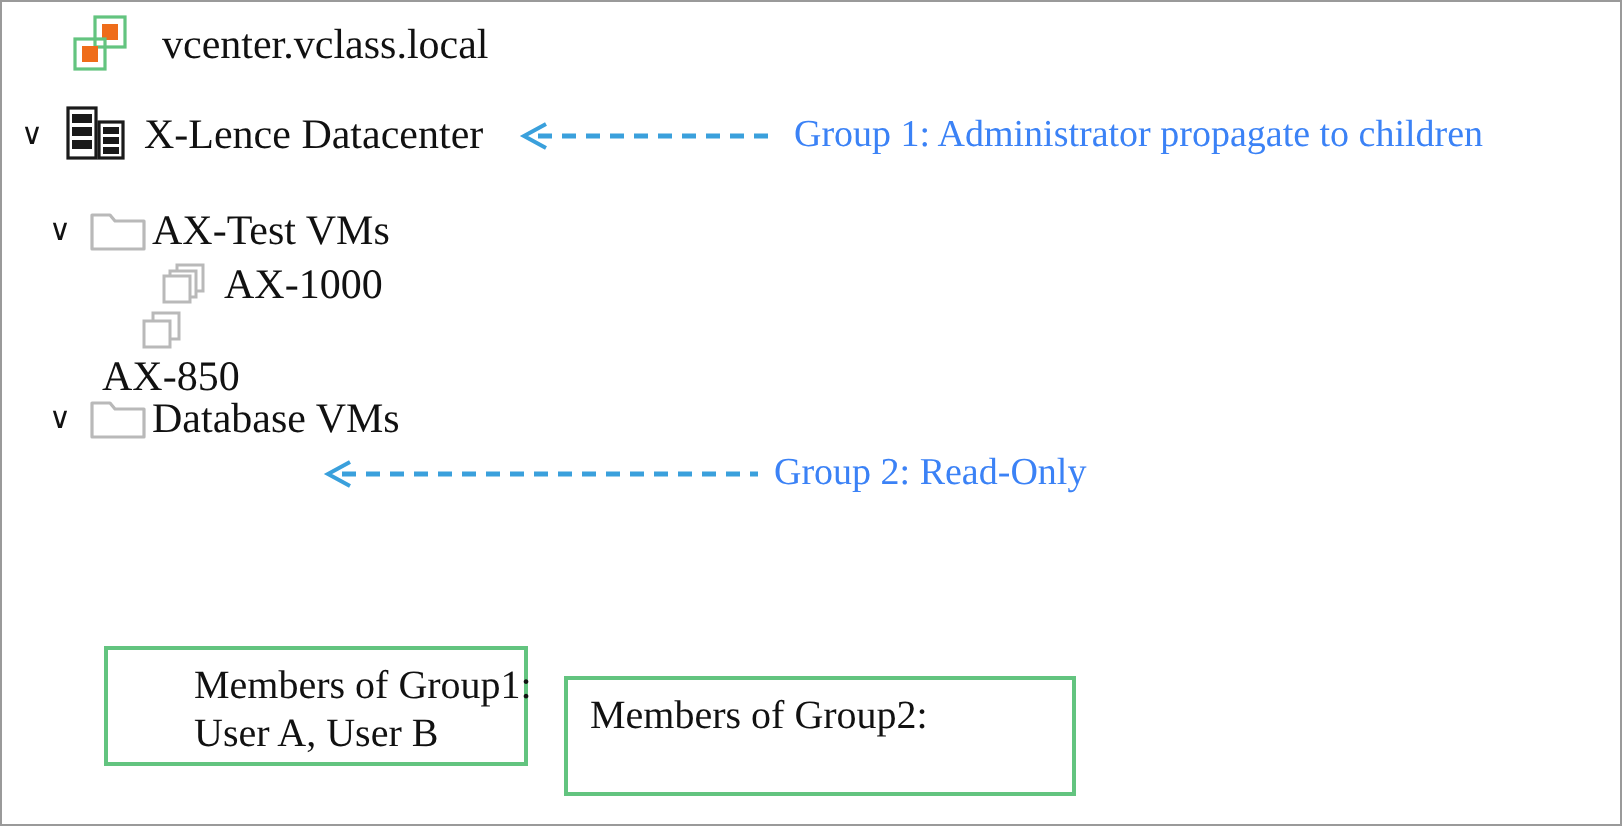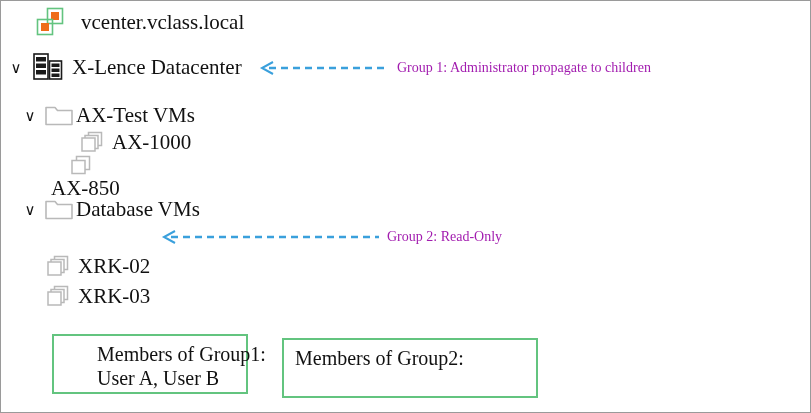--- a/index.html
+++ b/index.html
@@ -65,22 +65,22 @@
   
   .annot {
     position: absolute;
     display: flex;
     align-items: center;
     white-space: nowrap;
     height: 28px;
   }
   .arrow-svg { display: block; }
   .annot-text {
-    font-size: 14px;
-    color: #a21caf;
+    font-size: 19px;
+    color: #3b82f6;
     margin-left: 8px;
   }
 
   
   .memberbox {
     position: absolute;
     border: 2px solid #63c47f;
     background: #ffffff;
     box-sizing: border-box;
     padding: 6px 9px 7px 9px;
@@ -177,43 +177,23 @@
 
 
   <div class="annot" style="left:160px; top:222px;font-family:Liberation Serif, serif;">
     <svg class="arrow-svg" width="218" height="16" viewBox="0 0 218 16">
       <line x1="10" y1="8" x2="218" y2="8" stroke="#3aa0dc" stroke-width="2.6" stroke-dasharray="7 5"></line>
       <polyline points="14,2 3,8 14,14" fill="none" stroke="#3aa0dc" stroke-width="2"></polyline>
     </svg>
     <span class="annot-text">Group 2: Read-Only</span>
   </div>
 
-  <div class="row" style="left:46px; top:250px;">
-    <span class="icon-wrap">
-      <svg class="ico-vm" viewBox="0 0 24 22">
-        <rect x="7.5" y="1.5" width="13" height="13" fill="#ffffff" stroke="#b9b9b9" stroke-width="1.5"></rect>
-        <rect x="4" y="4.5" width="13" height="13" fill="#ffffff" stroke="#b9b9b9" stroke-width="1.5"></rect>
-        <rect x="1" y="7" width="13" height="13" fill="#ffffff" stroke="#b9b9b9" stroke-width="1.5"></rect>
-      </svg>
-    </span>
-    <span class="label" style="margin-left:4px;">XRK-02</span>
-  </div>
-
-  <div class="row" style="left:46px; top:280px;">
-    <span class="icon-wrap">
-      <svg class="ico-vm" viewBox="0 0 24 22">
-        <rect x="7.5" y="1.5" width="13" height="13" fill="#ffffff" stroke="#b9b9b9" stroke-width="1.5"></rect>
-        <rect x="4" y="4.5" width="13" height="13" fill="#ffffff" stroke="#b9b9b9" stroke-width="1.5"></rect>
-        <rect x="1" y="7" width="13" height="13" fill="#ffffff" stroke="#b9b9b9" stroke-width="1.5"></rect>
-      </svg>
-    </span>
-    <span class="label" style="margin-left:4px;">XRK-03</span>
-  </div>
-
-  <div class="memberbox" style="left:51px; top:333px; width:196px; height:60px;padding-left:43px;">
+
+
+  <div class="memberbox" style="left:51px; top:322px; width:212px; height:60px;padding-left:43px;">
     <div>Members of Group1:</div>
     <div>User A, User B</div>
   </div>
 
   <div class="memberbox" style="left:281px; top:337px; width:256px; height:60px;padding-left:11px;">
     <div>Members of Group2:</div>
   </div>
 
 </div>
 

